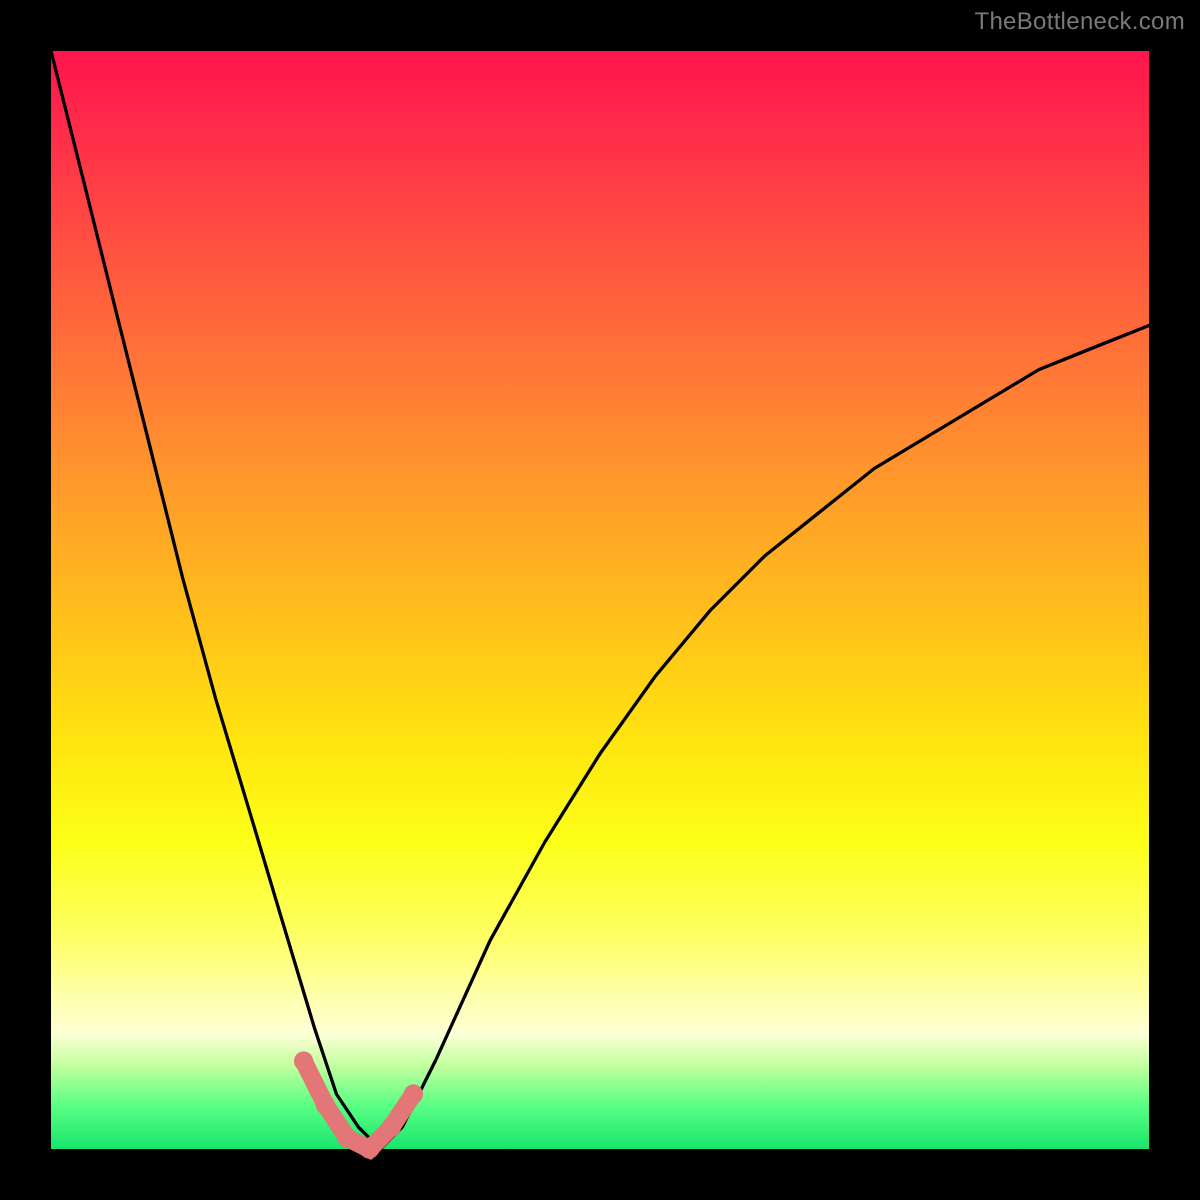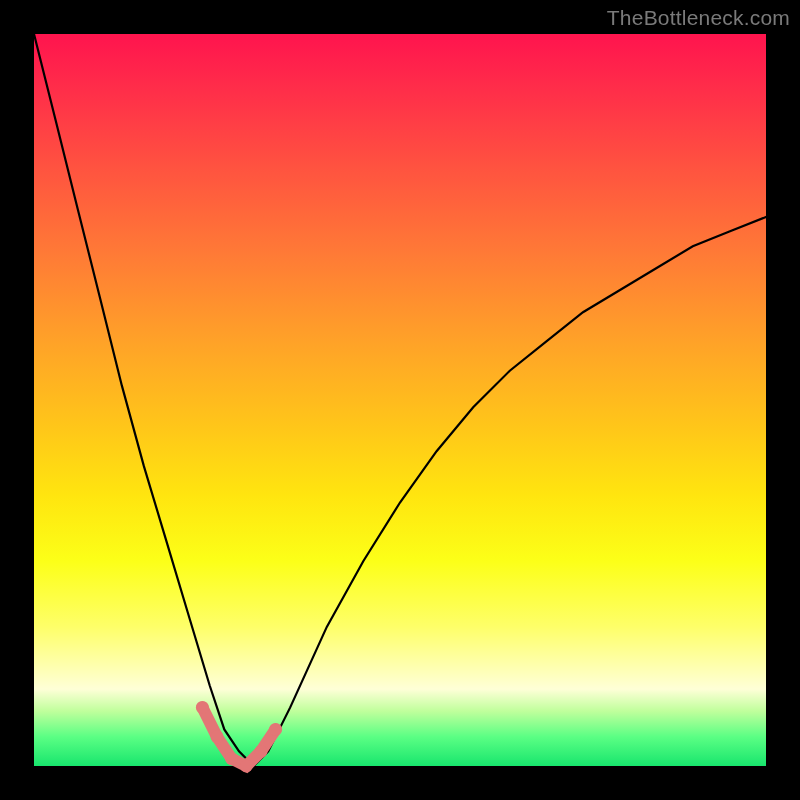--- a/index.html
+++ b/index.html
@@ -40,21 +40,21 @@
       #c0ff9c 92.5%,
       #5bff84 96%,
       #18e56d 100%
     );
   }
   .watermark {
     position: absolute;
     top: 6px;
     right: 10px;
     color: #7a7a7a;
-    font-size: 21px;
+    font-size: 16px;
     font-weight: 400;
     letter-spacing: 0.2px;
     user-select: none;
   }
   svg.curve {
     position: absolute;
     left: 0;
     top: 0;
     width: 732px;
     height: 732px;

